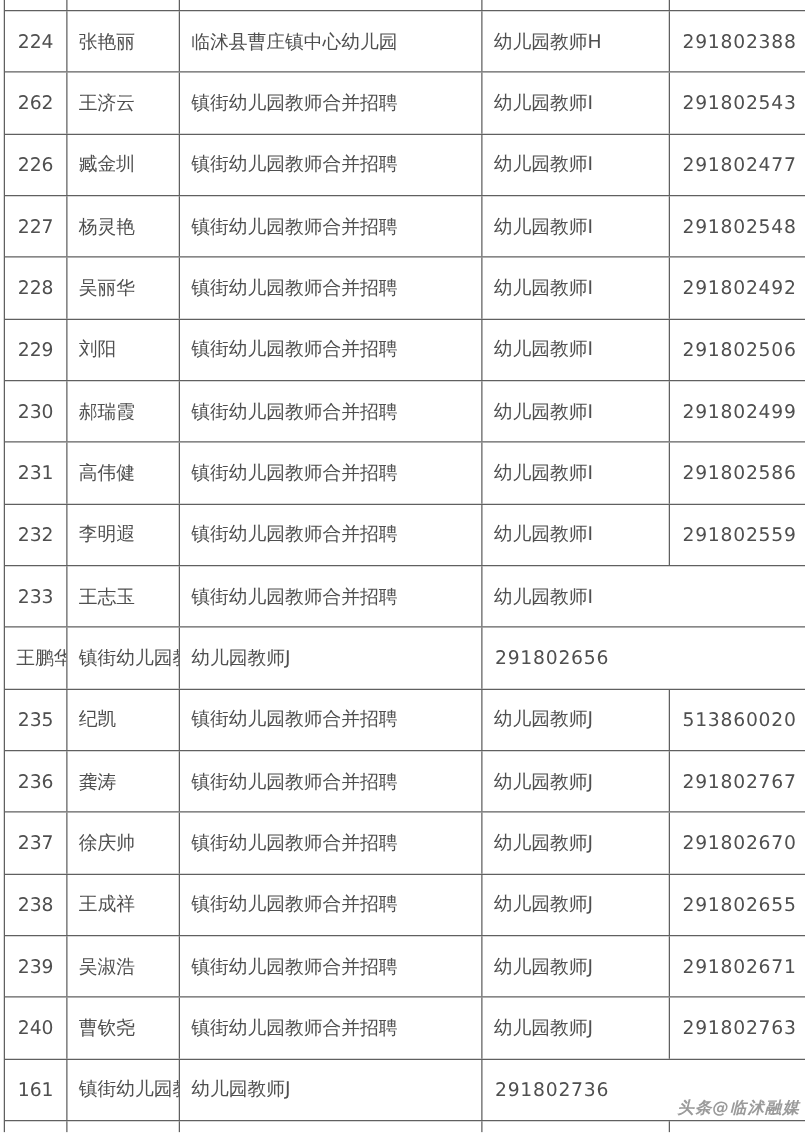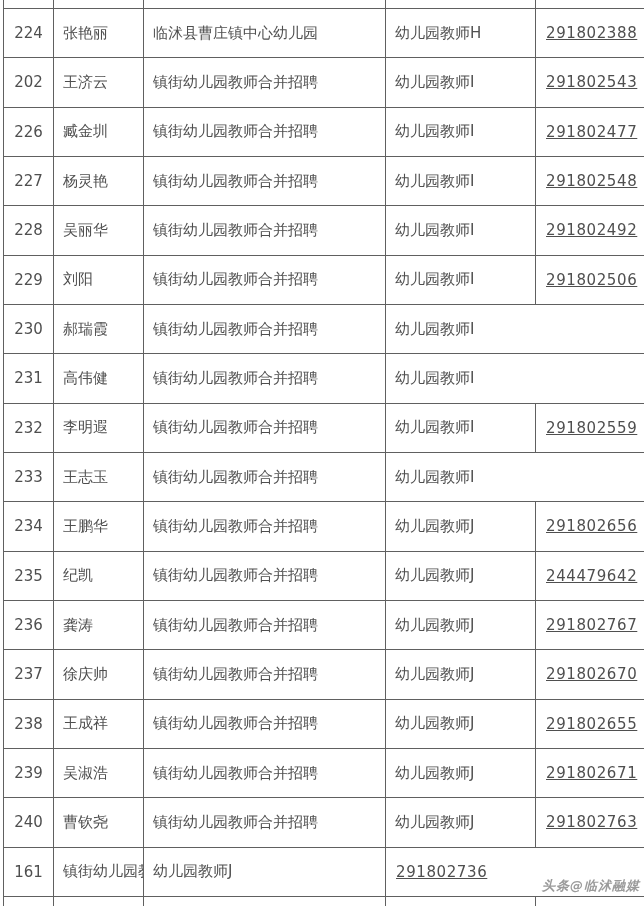--- a/index.html
+++ b/index.html
@@ -35,21 +35,21 @@
     box-sizing:border-box;
     border-right:1px solid var(--border);
     display:flex;align-items:center;
     font-size:15px;
     overflow:hidden;
     white-space:nowrap;
   }
   .c:last-child{border-right:none;}
   .c.num{justify-content:center;}
   .c.name,.c.unit,.c.pos{padding-left:9px;}
-  .c.id{padding-left:10px;letter-spacing:0.6px;text-decoration:underline;}
+  .c.id{padding-left:10px;letter-spacing:0.6px;}
   .watermark{
     position:absolute;
     right:4px;bottom:11px;
     font-size:13px;
     font-weight:bold;
     font-style:italic;
     color:var(--wm);
     text-shadow:1px 1px 0 #ffffff,-1px -1px 0 rgba(255,255,255,0.75),2px 2px 1px rgba(255,255,255,0.9);
     letter-spacing:1px;
     pointer-events:none;
@@ -71,21 +71,21 @@
     <div>
   <div class="row">
     <div class="c num">224</div>
     <div class="c name">张艳丽</div>
     <div class="c unit">临沭县曹庄镇中心幼儿园</div>
     <div class="c pos">幼儿园教师H</div>
     <div class="c id">291802388</div>
   </div>
 
   <div class="row">
-    <div class="c num">202</div>
+    <div class="c num">262</div>
     <div class="c name">王济云</div>
     <div class="c unit">镇街幼儿园教师合并招聘</div>
     <div class="c pos">幼儿园教师I</div>
     <div class="c id">291802543</div>
   </div>
 
   <div class="row">
     <div class="c num">226</div>
     <div class="c name">臧金圳</div>
     <div class="c unit">镇街幼儿园教师合并招聘</div>
@@ -115,58 +115,59 @@
     <div class="c unit">镇街幼儿园教师合并招聘</div>
     <div class="c pos">幼儿园教师I</div>
     <div class="c id">291802506</div>
   </div>
 
   <div class="row">
     <div class="c num">230</div>
     <div class="c name">郝瑞霞</div>
     <div class="c unit">镇街幼儿园教师合并招聘</div>
     <div class="c pos">幼儿园教师I</div>
+    <div class="c id">291802499</div>
   </div>
 
   <div class="row">
     <div class="c num">231</div>
     <div class="c name">高伟健</div>
     <div class="c unit">镇街幼儿园教师合并招聘</div>
     <div class="c pos">幼儿园教师I</div>
+    <div class="c id">291802586</div>
   </div>
 
   <div class="row">
     <div class="c num">232</div>
     <div class="c name">李明遐</div>
     <div class="c unit">镇街幼儿园教师合并招聘</div>
     <div class="c pos">幼儿园教师I</div>
     <div class="c id">291802559</div>
   </div>
 
   <div class="row">
     <div class="c num">233</div>
     <div class="c name">王志玉</div>
     <div class="c unit">镇街幼儿园教师合并招聘</div>
     <div class="c pos">幼儿园教师I</div>
   </div>
 
   <div class="row">
-    <div class="c num">234</div>
     <div class="c name">王鹏华</div>
     <div class="c unit">镇街幼儿园教师合并招聘</div>
     <div class="c pos">幼儿园教师J</div>
     <div class="c id">291802656</div>
   </div>
 
   <div class="row">
     <div class="c num">235</div>
     <div class="c name">纪凯</div>
     <div class="c unit">镇街幼儿园教师合并招聘</div>
     <div class="c pos">幼儿园教师J</div>
-    <div class="c id">244479642</div>
+    <div class="c id">513860020</div>
   </div>
 
   <div class="row">
     <div class="c num">236</div>
     <div class="c name">龚涛</div>
     <div class="c unit">镇街幼儿园教师合并招聘</div>
     <div class="c pos">幼儿园教师J</div>
     <div class="c id">291802767</div>
   </div>
 

